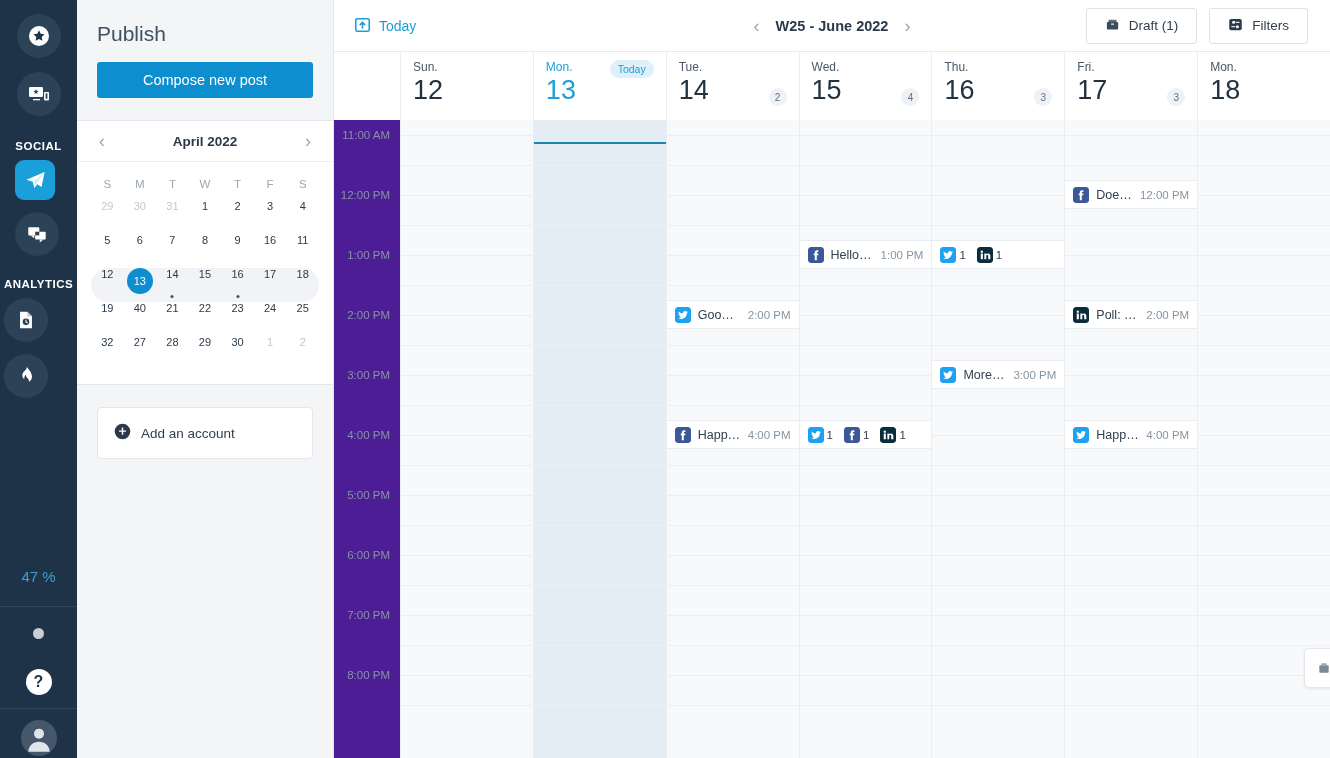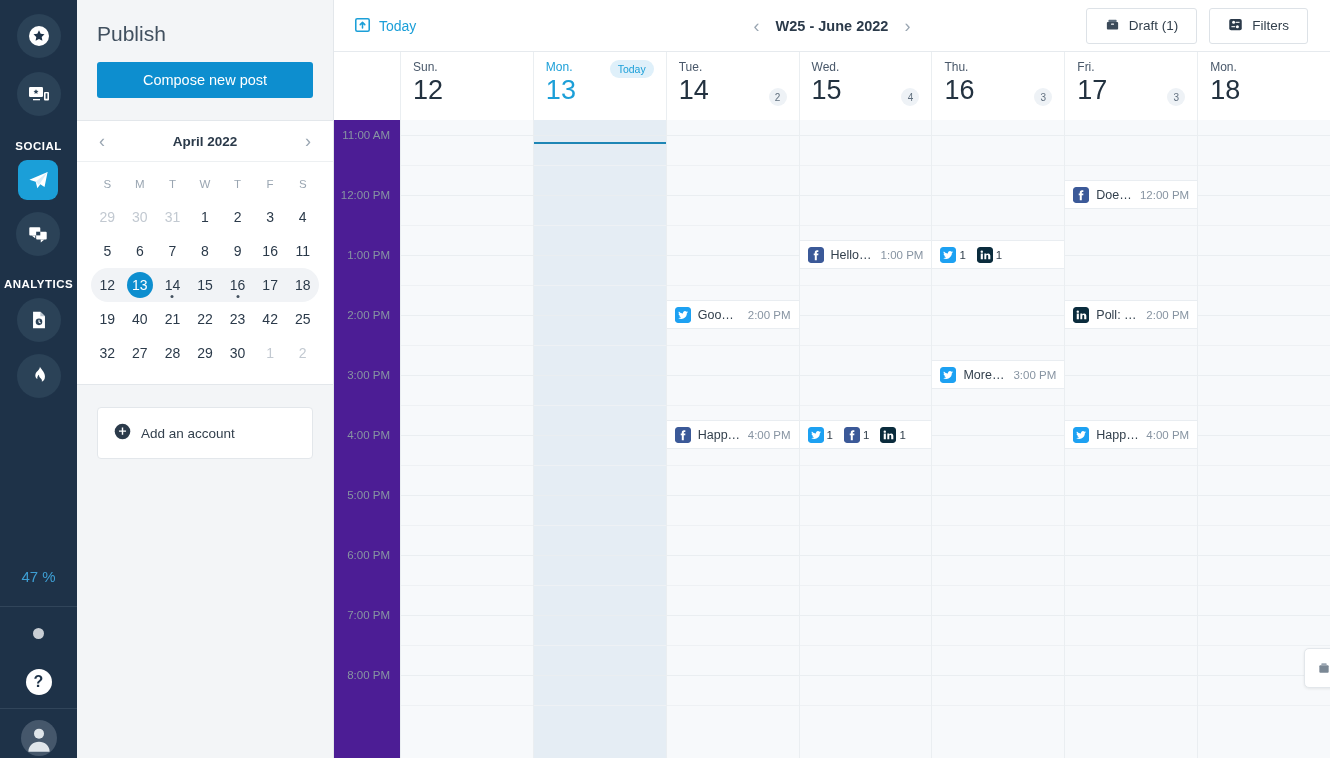--- a/index.html
+++ b/index.html
@@ -29,21 +29,21 @@
   .sq {
     width: 40px; height: 40px; border-radius: 9px;
     background: #1b9fd8;
     display: flex; align-items: center; justify-content: center;
     cursor: pointer;
   }
   .rail-label {
     color: #ffffff; font-size: 11.5px; font-weight: bold;
     letter-spacing: .5px; margin: 10px 0 8px 0; text-align: center;
   }
-  .rail-section { display:flex; flex-direction:column; align-items:center; }
+  .rail-section { display:flex; flex-direction:column; align-items:flex-start; }
   .rail-section .circ { margin-bottom: 12px; }
   .pct {
     position: absolute; top: 568px; left: 0; width: 77px;
     text-align: center; color: #3e9fd4; font-size: 15px;
   }
   .rail-div { position:absolute; left:0; width:77px; height:1px; background:#31455a; }
   .dot-sm { width: 11px; height: 11px; border-radius: 50%; background: #c8ced4; }
   .qmark {
     width: 26px; height: 26px; border-radius: 50%; background: #fff;
     color: #1e3248; font-size: 16px; font-weight: bold;
@@ -74,22 +74,22 @@
   }
   .cal-nav-title { font-size: 13.5px; font-weight: bold; color: #2b3a4a; }
   .chev { color: #9aa6b2; font-size: 18px; cursor: pointer; line-height:1; user-select:none; }
   .cal-grid { padding: 10px 14px 14px 14px; }
   .cal-row { display: grid; grid-template-columns: repeat(7, 1fr); }
   .cal-dow {
     text-align: center; font-size: 11.5px; color: #9aa6b2; padding: 6px 0 10px 0;
   }
   .cal-week { position: relative; }
   .cal-cell {
-    position: relative; height: 34px; display: flex; align-items: center;
-    justify-content: center; font-size: 14px; color: #2b3a4a; cursor: pointer;
+    position: relative; height: 34px; display: flex; align-items: flex-start;
+    justify-content: center; font-size: 11px; color: #2b3a4a; cursor: pointer;
   }
   .cal-cell.muted { color: #c2c9d1; }
   .cal-cell .num { position: relative; z-index: 2; }
   .cal-week.selected-week { background: #f1f3f6; border-radius: 17px; }
   .cal-cell.today .num {
     background: #0d8ecf; color: #fff; width: 26px; height: 26px; border-radius: 50%;
     display:flex; align-items:center; justify-content:center;
   }
   .cal-cell .evdot {
     position: absolute; bottom: 4px; left: 50%; transform: translateX(-50%);
@@ -380,21 +380,21 @@
               <div class="cal-cell">
                 <span class="num">21</span>
               </div>
               <div class="cal-cell">
                 <span class="num">22</span>
               </div>
               <div class="cal-cell">
                 <span class="num">23</span>
               </div>
               <div class="cal-cell">
-                <span class="num">42</span>
+                <span class="num">24</span>
               </div>
               <div class="cal-cell">
                 <span class="num">25</span>
               </div>
             </div>
             <div class="cal-row cal-week">
               <div class="cal-cell">
                 <span class="num">32</span>
               </div>
               <div class="cal-cell">

